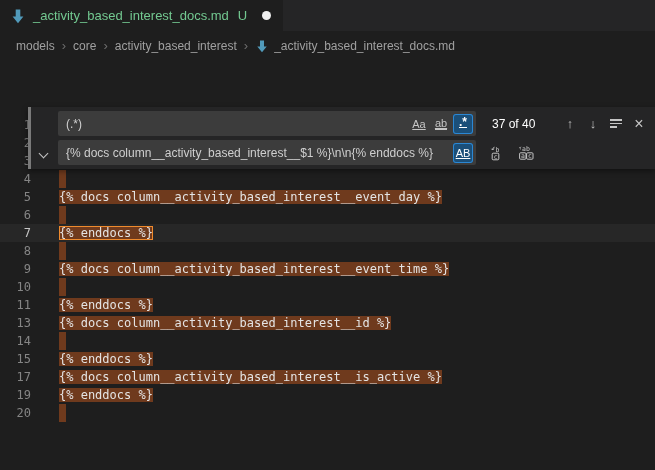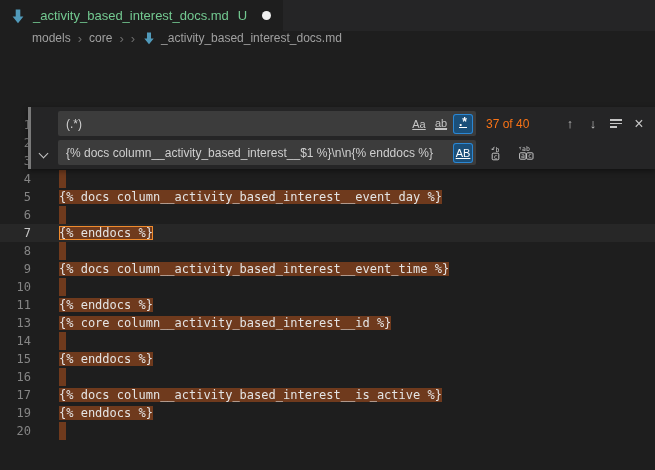--- a/index.html
+++ b/index.html
@@ -15,22 +15,22 @@
   .tab {
     background:#1e1e1e; display:flex; align-items:center; gap:7px;
     padding:0 12px 0 10px; min-width:270px; cursor:pointer;
   }
   .tab-label { font-size:13px; color:var(--untracked); }
   .git-badge { font-size:13px; color:var(--untracked); margin-left:2px; }
   .dirty-dot { width:9px; height:9px; border-radius:50%; background:#f0f0f0; margin-left:8px; }
   .md-icon { width:16px; height:16px; flex:0 0 auto; }
   
   .breadcrumbs {
-    height:22px; background:#1e1e1e; display:flex; align-items:flex-start;
-    padding-left:32px; gap:7px; font-size:12px; color:#a0a0a0;
+    height:22px; background:#1e1e1e; display:flex; align-items:flex-end;
+    padding-left:16px; gap:7px; font-size:12px; color:#a0a0a0;
   }
   .crumb { cursor:pointer; white-space:nowrap; }
   .crumb-sep { color:#6d6d6d; font-size:13px; }
   .crumb-file { display:flex; align-items:center; gap:5px; }
   .crumb-file .md-icon { width:14px; height:14px; }
   
   .editor { position:relative; height:417px; background:#1e1e1e; }
   .lines { padding-top:63px; font-family:"DejaVu Sans Mono", monospace; font-size:12px; }
   .line { display:flex; height:18px; line-height:18px; cursor:text; }
   .line.current-line { background:rgba(255,255,255,0.045); }
@@ -63,21 +63,21 @@
   .fw-value { flex:1; white-space:nowrap; overflow:hidden; }
   .opts { display:flex; gap:2px; }
   .opt {
     min-width:20px; height:20px; border-radius:3px; display:flex;
     align-items:center; justify-content:center; font-size:11px; color:#c5c5c5;
     cursor:pointer; padding:0 2px;text-decoration:underline;
   }
   .opt.active { background:#1b4f79; box-shadow:inset 0 0 0 1px var(--accent); color:#ffffff; }
   .opt .uw { border-bottom:1px solid #c5c5c5; line-height:11px; }
   .opt.regex { font-size:12px; letter-spacing:0; font-weight:bold; padding-bottom:4px; }
-  .results { margin-left:10px; font-size:12px; color:#f97316; white-space:nowrap; }
+  .results { margin-left:16px; font-size:12px; color:#ffffff; white-space:nowrap; }
   .fw-actions { margin-left:auto; display:flex; gap:3px; align-items:center; }
   .ibtn {
     width:20px; height:20px; border-radius:3px; display:flex; align-items:center;
     justify-content:center; color:#c5c5c5; cursor:pointer; font-size:13px;
   }
   .ibtn.close { font-size:16px; }
   .sel-lines { display:flex; flex-direction:column; gap:2px; }
   .sel-lines i { display:block; height:1.4px; background:#c5c5c5; }
   .sel-lines .l1 { width:12px; } .sel-lines .l2 { width:12px; } .sel-lines .l3 { width:7px; }
   .rep-actions { margin-left:12px; display:flex; gap:8px; align-items:center; }
@@ -94,20 +94,21 @@
     <span class="git-badge">U</span>
     <span class="dirty-dot"></span>
   </div>
 </div>
 
 <div class="breadcrumbs">
   <span class="crumb">models</span>
   <span class="crumb-sep">›</span>
   <span class="crumb">core</span>
   <span class="crumb-sep">›</span>
+  <span class="crumb">activity_based_interest</span>
   <span class="crumb-sep">›</span>
   <span class="crumb crumb-file">
     <svg class="md-icon" viewBox="0 0 16 16">
       <path d="M8 15.2 2.6 8.6h3.1V1.6h4.6v7h3.1z" fill="#519aba"></path>
     </svg>
     <span>_activity_based_interest_docs.md</span>
   </span>
 </div>
 
 <div class="editor">
@@ -217,33 +218,29 @@
       <div class="line">
         <span class="ln">10</span>
         <span class="lc"><span class="match empty"></span></span>
       </div>
       <div class="line">
         <span class="ln">11</span>
         <span class="lc"><span class="match">{% enddocs %}</span></span>
       </div>
       <div class="line">
         <span class="ln">13</span>
-        <span class="lc"><span class="match">{% core column__activity_based_interest__id %}</span></span>
+        <span class="lc"><span class="match">{% docs column__activity_based_interest__id %}</span></span>
       </div>
       <div class="line">
         <span class="ln">14</span>
         <span class="lc"><span class="match empty"></span></span>
       </div>
       <div class="line">
         <span class="ln">15</span>
         <span class="lc"><span class="match">{% enddocs %}</span></span>
-      </div>
-      <div class="line">
-        <span class="ln">16</span>
-        <span class="lc"><span class="match empty"></span></span>
       </div>
       <div class="line">
         <span class="ln">17</span>
         <span class="lc"><span class="match">{% docs column__activity_based_interest__is_active %}</span></span>
       </div>
       <div class="line">
         <span class="ln">19</span>
         <span class="lc"><span class="match">{% enddocs %}</span></span>
       </div>
       <div class="line">

